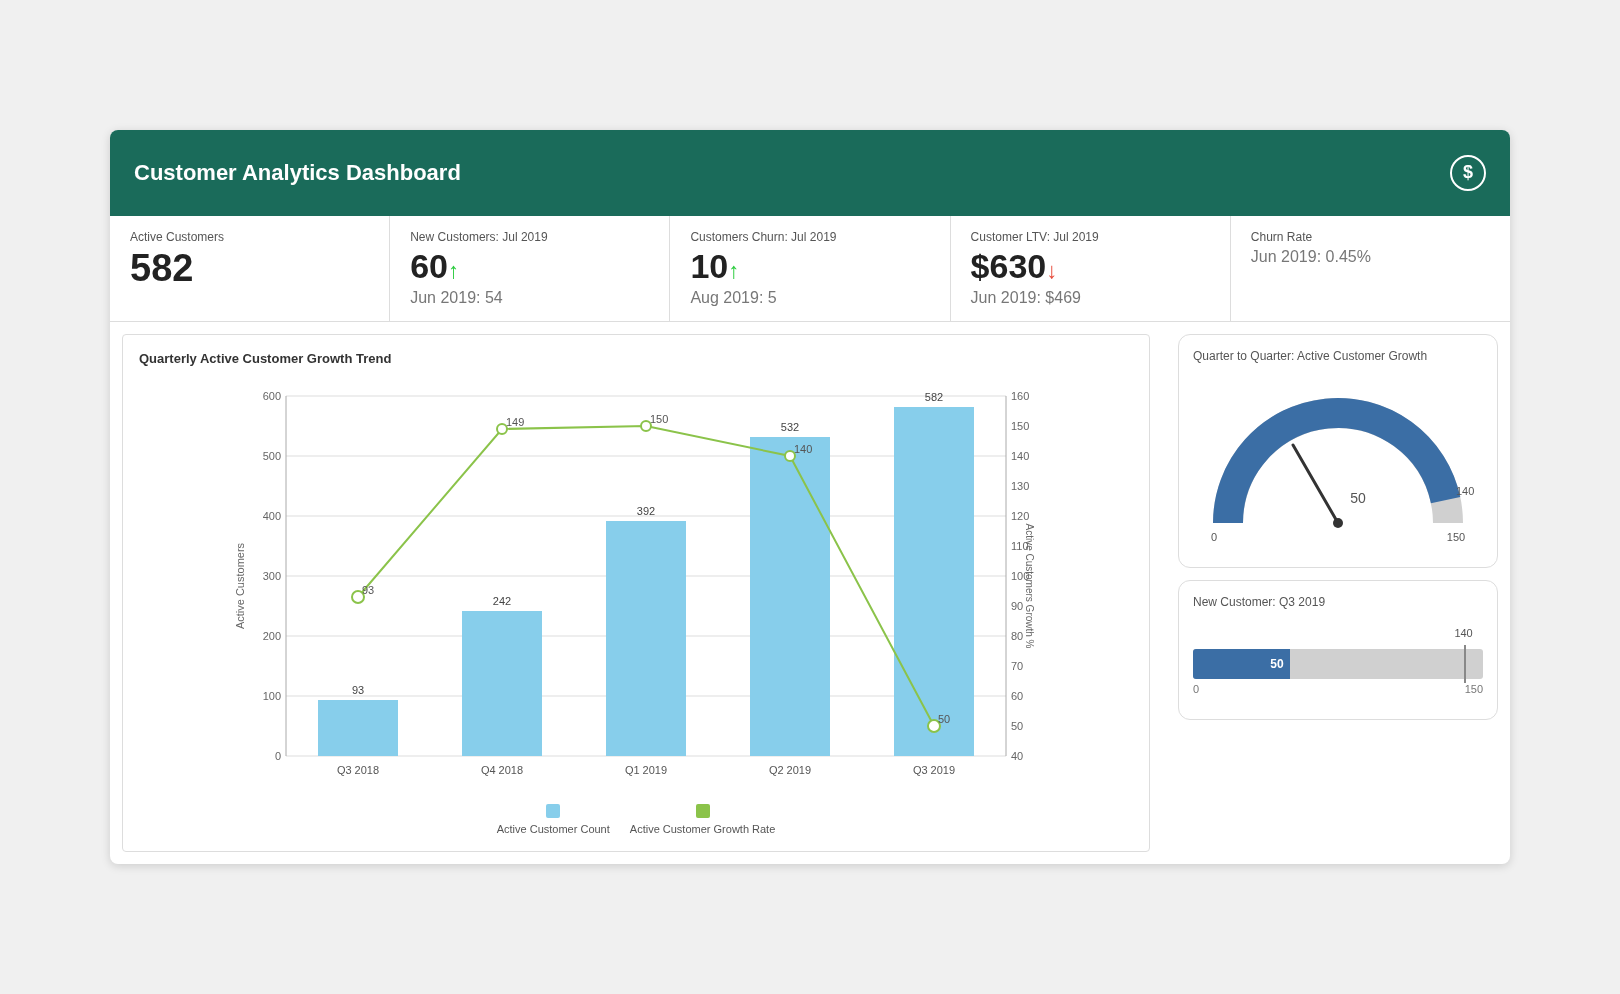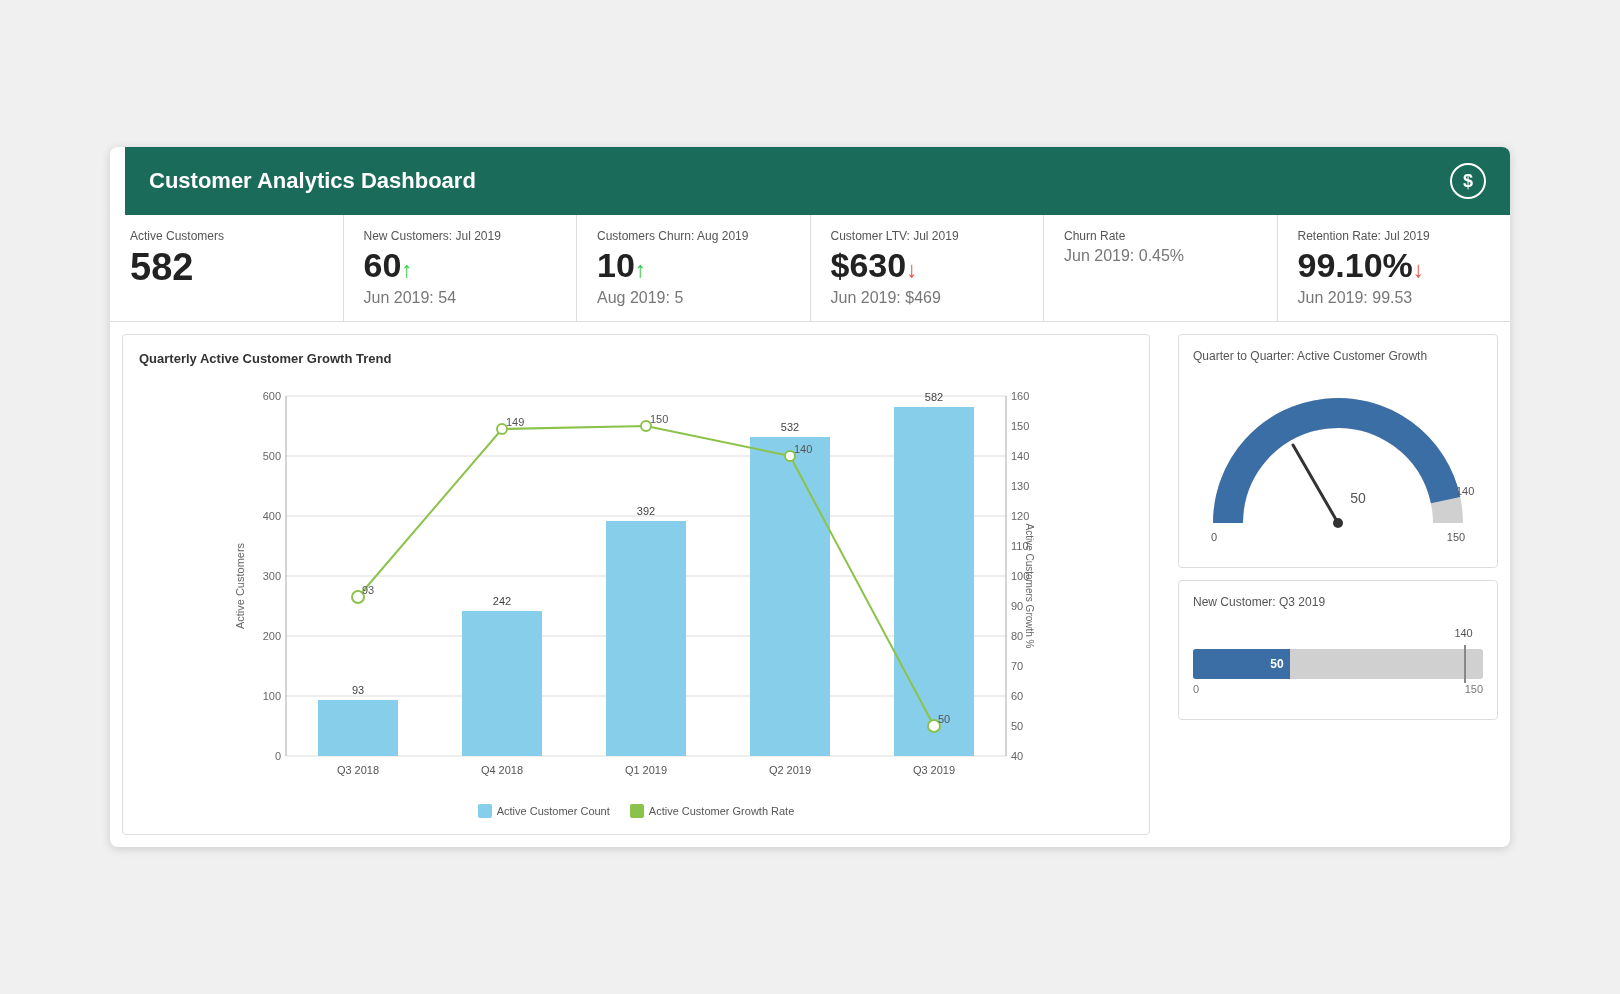--- a/index.html
+++ b/index.html
@@ -15,25 +15,24 @@
     .dashboard {
       width: 1400px;
       background: #fff;
       border-radius: 8px;
       overflow: hidden;
       box-shadow: 0 2px 10px rgba(0,0,0,0.15);
     }
     .header {
       background: #1a6b5a;
       color: white;
-      padding: 16px 24px;
+      padding: 25px 24px;
       display: flex;
       align-items: center;
       justify-content: space-between;
-      margin-left: 15px;
     }
     .header-title {
       font-size: 22px;
       font-weight: 600;
     }
     .header-icon {
       width: 36px;
       height: 36px;
       border: 2px solid white;
       border-radius: 50%;
@@ -93,21 +92,21 @@
     }
     .right-panels {
       width: 320px;
       display: flex;
       flex-direction: column;
       gap: 12px;
     }
     .panel {
       background: #fff;
       border: 1px solid #ddd;
-      border-radius: 4px;
+      border-radius: 12px;
       padding: 14px;
     }
     .panel-title {
       font-size: 12px;
       color: #555;
       margin-bottom: 10px;
     }
     
     .bar-chart-container {
       position: relative;
@@ -123,20 +122,21 @@
       gap: 20px;
       justify-content: center;
       margin-top: 8px;
       font-size: 11px;
       color: #555;
     }
     .legend-item {
       display: flex;
       align-items: center;
       gap: 5px;
+      flex-direction: column;
     }
     .legend-box {
       width: 14px;
       height: 14px;
       border-radius: 2px;
     }
     
     .gauge-container {
       display: flex;
       justify-content: center;
@@ -209,47 +209,40 @@
 
     <div class="kpi-card">
       <div class="kpi-label">New Customers: Jul 2019</div>
       <div class="kpi-value medium">
         <span>60</span><span class="arrow-up">↑</span>
       </div>
       <div class="kpi-sub">Jun 2019: 54</div>
     </div>
 
     <div class="kpi-card">
-      <div class="kpi-label">Customers Churn: Aug 2019</div>
+      <div class="kpi-label">Customers Churn: Jul 2019</div>
       <div class="kpi-value medium">
         <span>10</span><span class="arrow-up">↑</span>
       </div>
       <div class="kpi-sub">Aug 2019: 5</div>
     </div>
 
     <div class="kpi-card">
       <div class="kpi-label">Customer LTV: Jul 2019</div>
       <div class="kpi-value medium">
         <span>$630</span><span class="arrow-down">↓</span>
       </div>
       <div class="kpi-sub">Jun 2019: $469</div>
     </div>
 
     <div class="kpi-card">
       <div class="kpi-label">Churn Rate</div>
       <div class="kpi-sub">Jun 2019: 0.45%</div>
     </div>
 
-    <div class="kpi-card">
-      <div class="kpi-label">Retention Rate: Jul 2019</div>
-      <div class="kpi-value medium">
-        <span>99.10%</span><span class="arrow-down">↓</span>
-      </div>
-      <div class="kpi-sub">Jun 2019: 99.53</div>
-    </div>
   </div>
 
   <div class="main-content">
 
     <div class="chart-section">
       <div class="chart-title">Quarterly Active Customer Growth Trend</div>
       <div class="bar-chart-container">
         <svg class="bar-chart-svg" viewBox="0 0 820 420">
 
           <text transform="rotate(-90,18,210)" x="18" y="210" text-anchor="middle" font-size="11" fill="#666">Active Customers</text>

